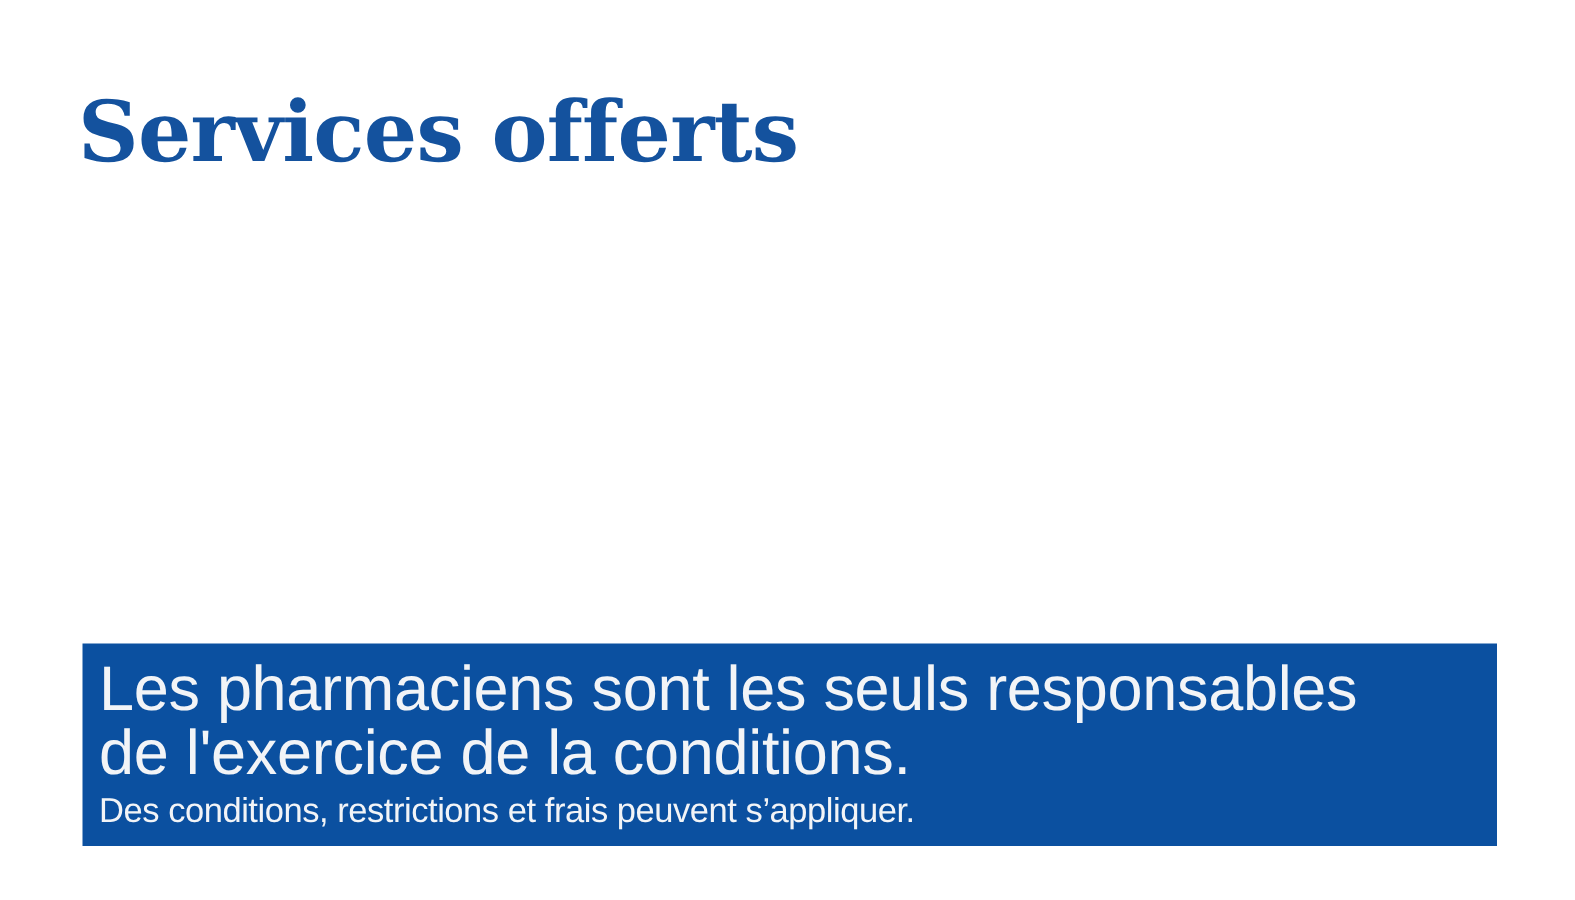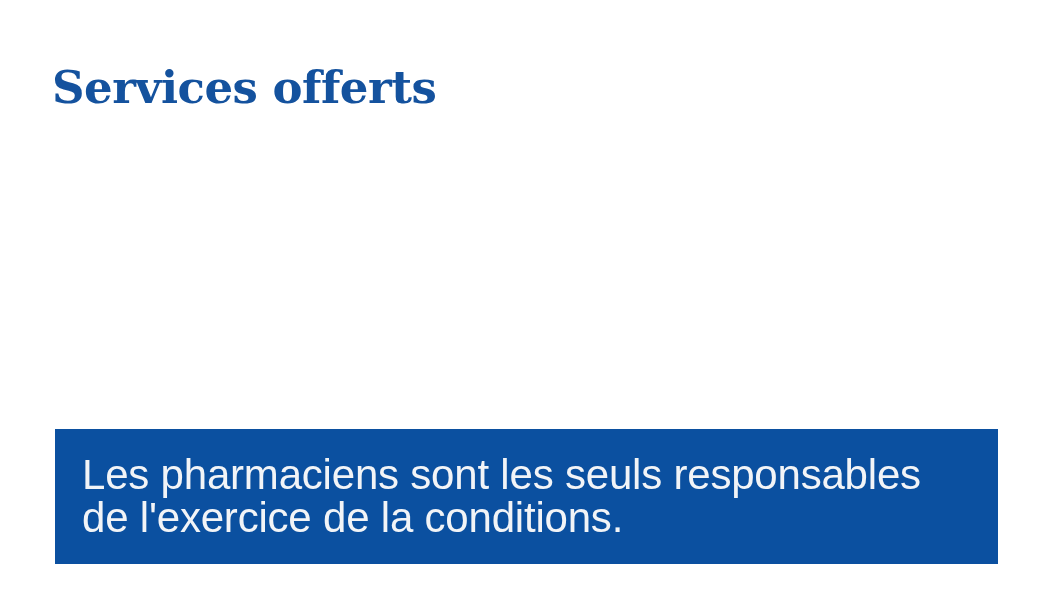--- a/index.html
+++ b/index.html
@@ -23,21 +23,21 @@
   }
 
   
   .slide-title {
     position: absolute;
     left: 52px;
     top: 62px;
     margin: 0;
     font-family: "DejaVu Serif", "Liberation Serif", serif;
     font-weight: bold;
-    font-size: 45px;
+    font-size: 56px;
     line-height: 52px;
     letter-spacing: -0.5px;
     color: #14529E;
     white-space: nowrap;
   }
 
   
   .content-area {
     position: absolute;
     left: 55px;
@@ -53,21 +53,21 @@
     left: 55px;
     top: 429px;
     width: 943px;
     height: 135px;
     background: #0B50A0;
     box-sizing: border-box;
     padding: 8px 12px 6px 11px;
   }
 
   .callout-headline {
-    margin: 16px;
+    margin: 0;
     font-family: "Liberation Sans", sans-serif;
     font-weight: 300;
     font-size: 42px;
     line-height: 43px;
     letter-spacing: -0.2px;
     color: #F2F4F7;
     white-space: nowrap;
   }
 
   .callout-headline .line {
@@ -92,15 +92,16 @@
 
   <h1 class="slide-title">Services offerts</h1>
 
   <div class="content-area"></div>
 
   <div class="callout-banner">
     <p class="callout-headline">
       <span class="line">Les pharmaciens sont les seuls responsables</span>
       <span class="line">de l'exercice de la conditions.</span>
     </p>
+    <p class="callout-subtext">Des conditions, restrictions et frais peuvent s’appliquer.</p>
   </div>
 
 </div>
 
 </body></html>

